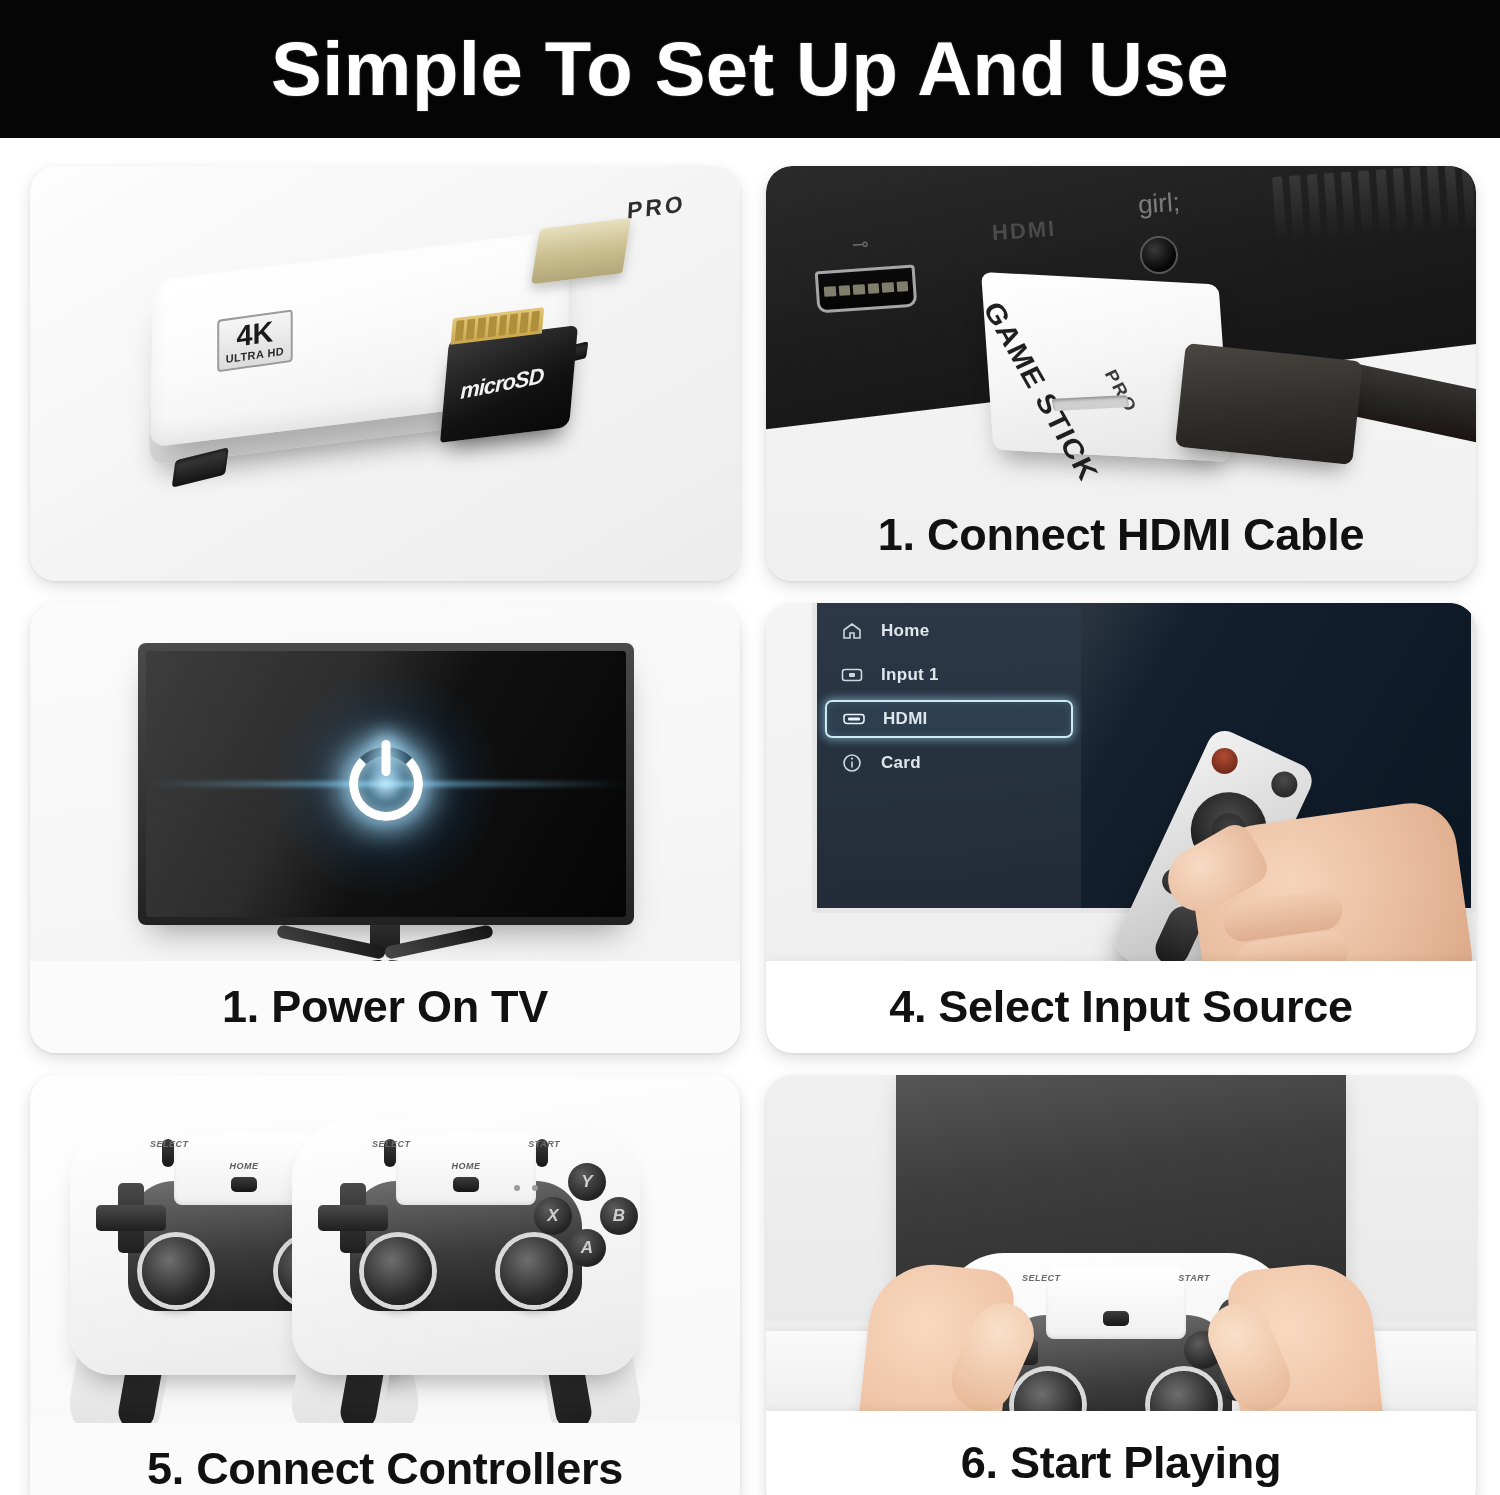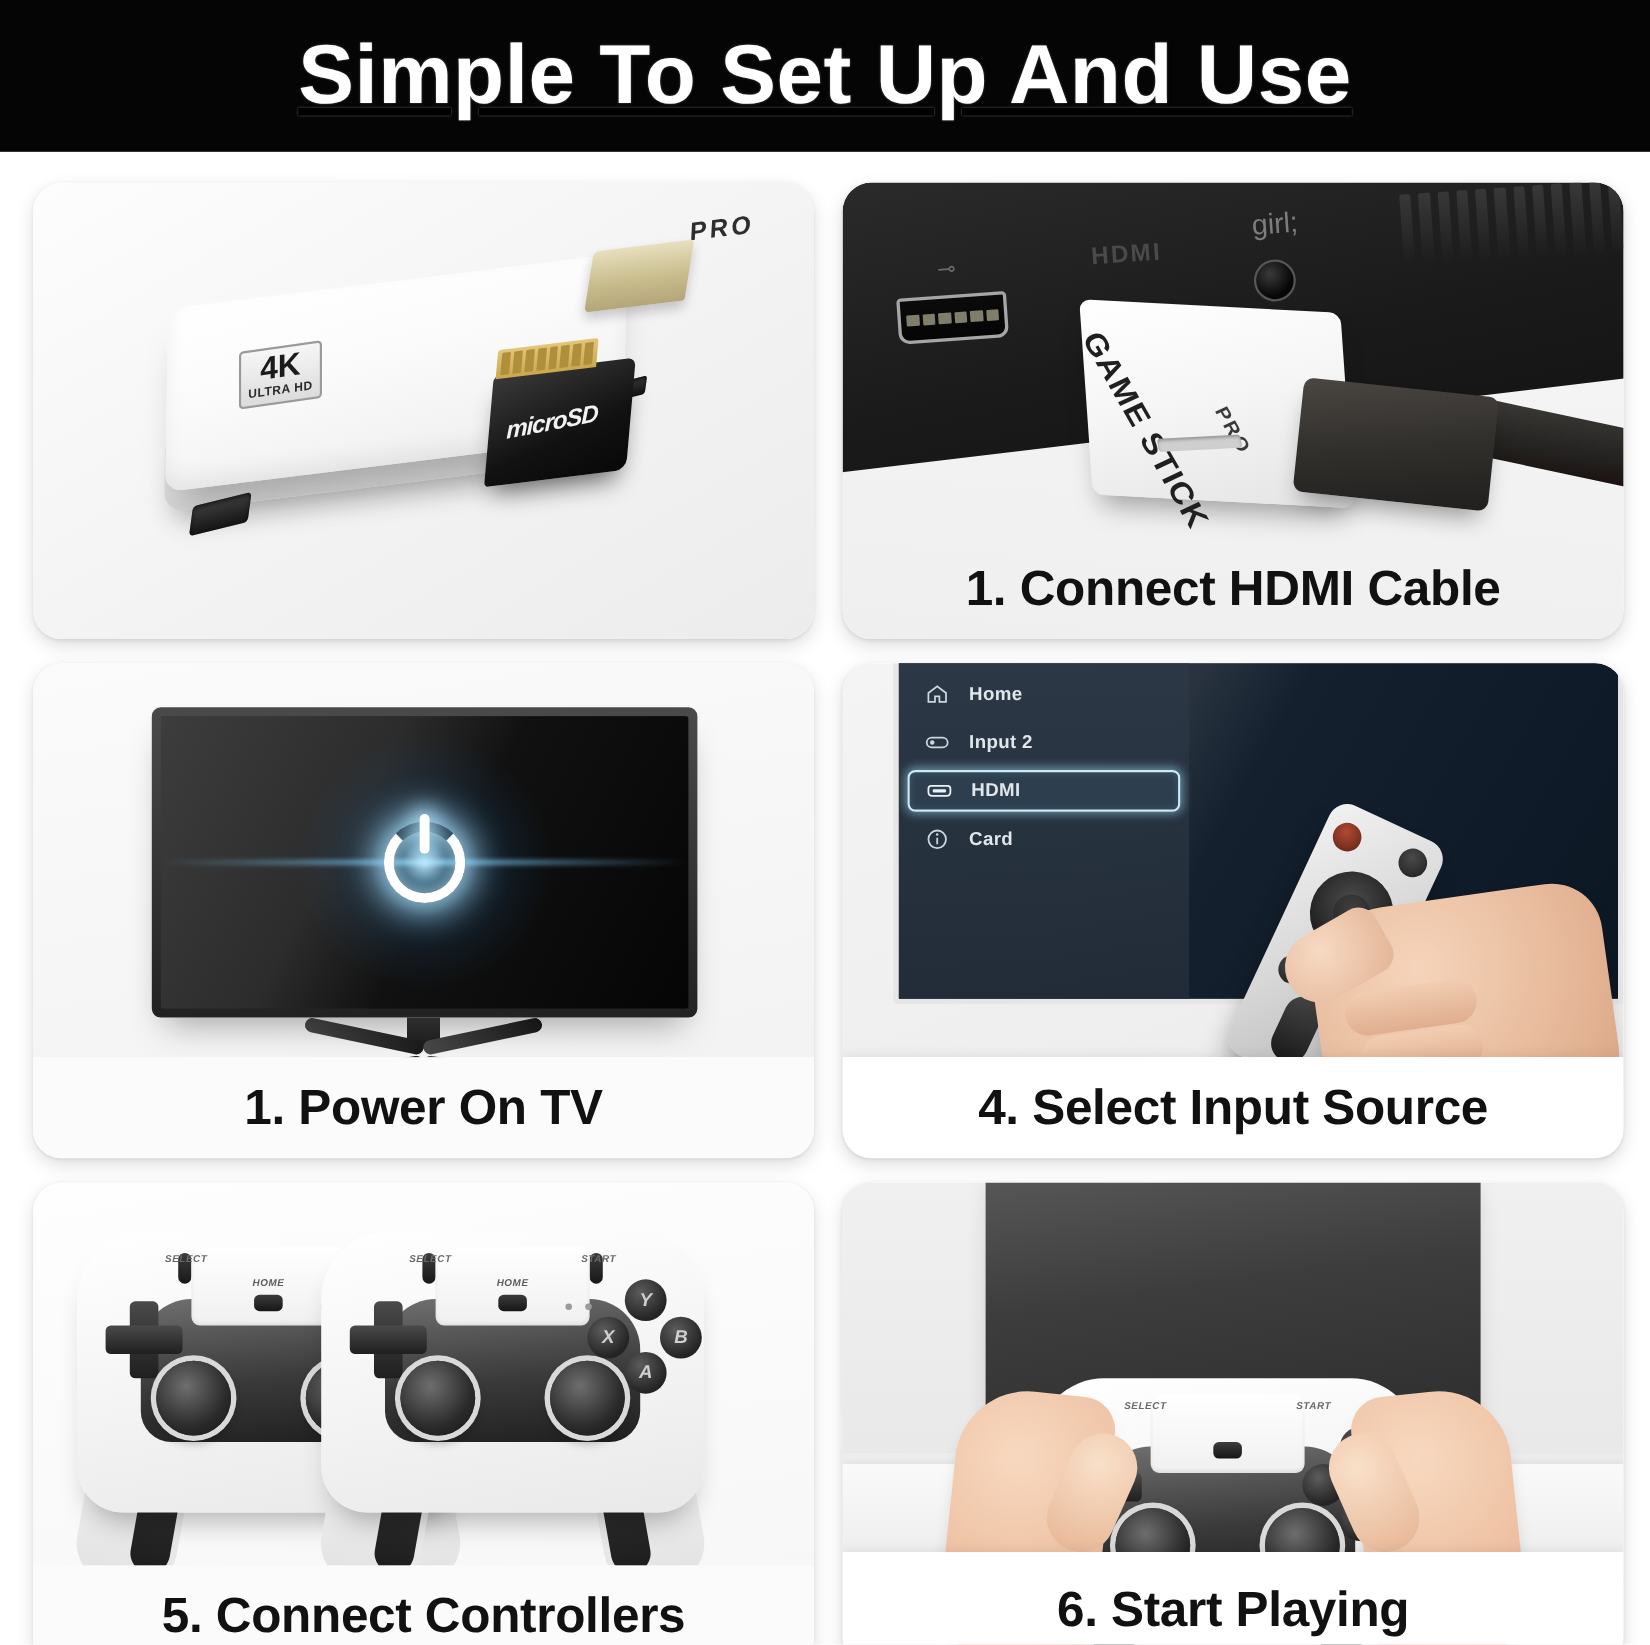--- a/index.html
+++ b/index.html
@@ -8,21 +8,21 @@
     width:1500px; height:1495px;
     background:#ffffff;
     font-family:"Liberation Sans", sans-serif;
     overflow:hidden;
   }
 
   
   .header {
     width:1500px; height:138px;
     background:#050505;
-    display:flex; align-items:center; justify-content:center;text-decoration:underline;
+    display:flex; align-items:center; justify-content:center;
   }
   .header-title {
     color:#ffffff;
     font-size:76px;
     font-weight:bold;
     letter-spacing:0.5px;
     line-height:1;
     text-shadow:0 0 2px rgba(255,255,255,.35);
   }
 
@@ -668,30 +668,30 @@
 
           <div class="menu-item">
             <span class="mi-icon">
               <svg width="20" height="18" viewBox="0 0 20 18" fill="none" stroke="#cdd7e0" stroke-width="1.6">
                 <path d="M2 8 L10 2 L18 8 L18 16 L12 16 L12 11 L8 11 L8 16 L2 16 Z"></path>
               </svg>
             </span>
             <span class="mi-label">Home</span>
           </div>
 
-
           <div class="menu-item">
             <span class="mi-icon">
-              <svg width="22" height="12" viewBox="0 0 22 12" fill="none" stroke="#cdd7e0" stroke-width="1.6">
-                <rect x="1.5" y="1.5" width="19" height="9" rx="4.5"></rect>
-                <circle cx="6.5" cy="6" r="2" fill="#cdd7e0" stroke="none"></circle>
+              <svg width="22" height="16" viewBox="0 0 22 16" fill="none" stroke="#cdd7e0" stroke-width="1.6">
+                <rect x="1.5" y="2.5" width="19" height="11" rx="2.5"></rect>
+                <rect x="8" y="6" width="6" height="4" rx="1" fill="#cdd7e0" stroke="none"></rect>
               </svg>
             </span>
-            <span class="mi-label">Input 2</span>
-          </div>
+            <span class="mi-label">Input 1</span>
+          </div>
+
 
           <div class="menu-item active">
             <span class="mi-icon">
               <svg width="24" height="12" viewBox="0 0 24 12" fill="none" stroke="#e8f3fa" stroke-width="1.6">
                 <path d="M2 4 Q2 1.5 4.5 1.5 L19.5 1.5 Q22 1.5 22 4 L22 7 Q22 10.5 18.5 10.5 L5.5 10.5 Q2 10.5 2 7 Z"></path>
                 <rect x="6" y="4.5" width="12" height="3" rx="1" fill="#e8f3fa" stroke="none"></rect>
               </svg>
             </span>
             <span class="mi-label">HDMI</span>
           </div>

